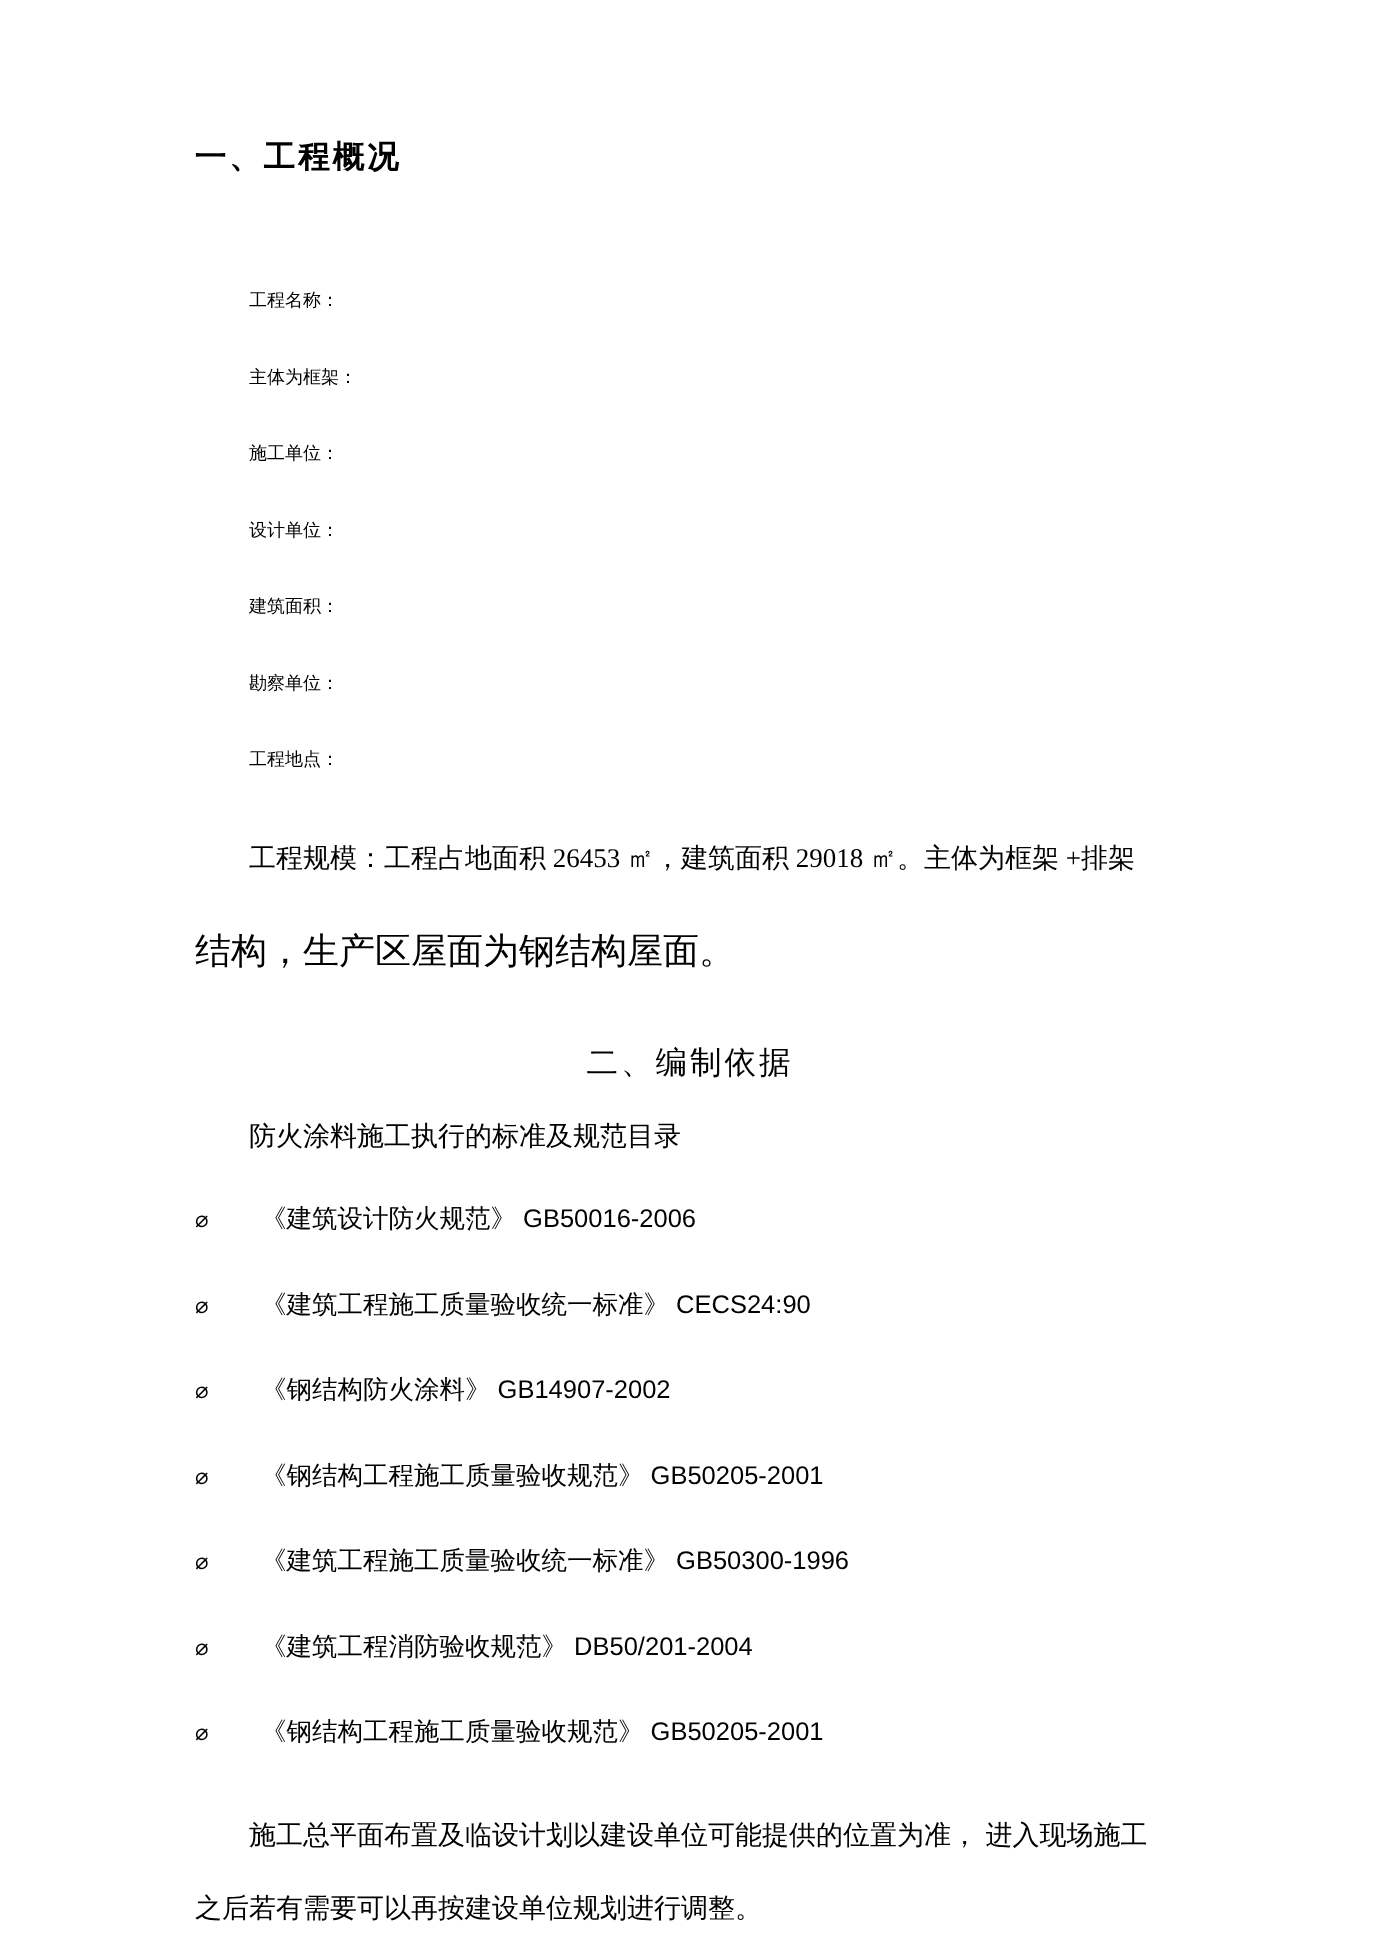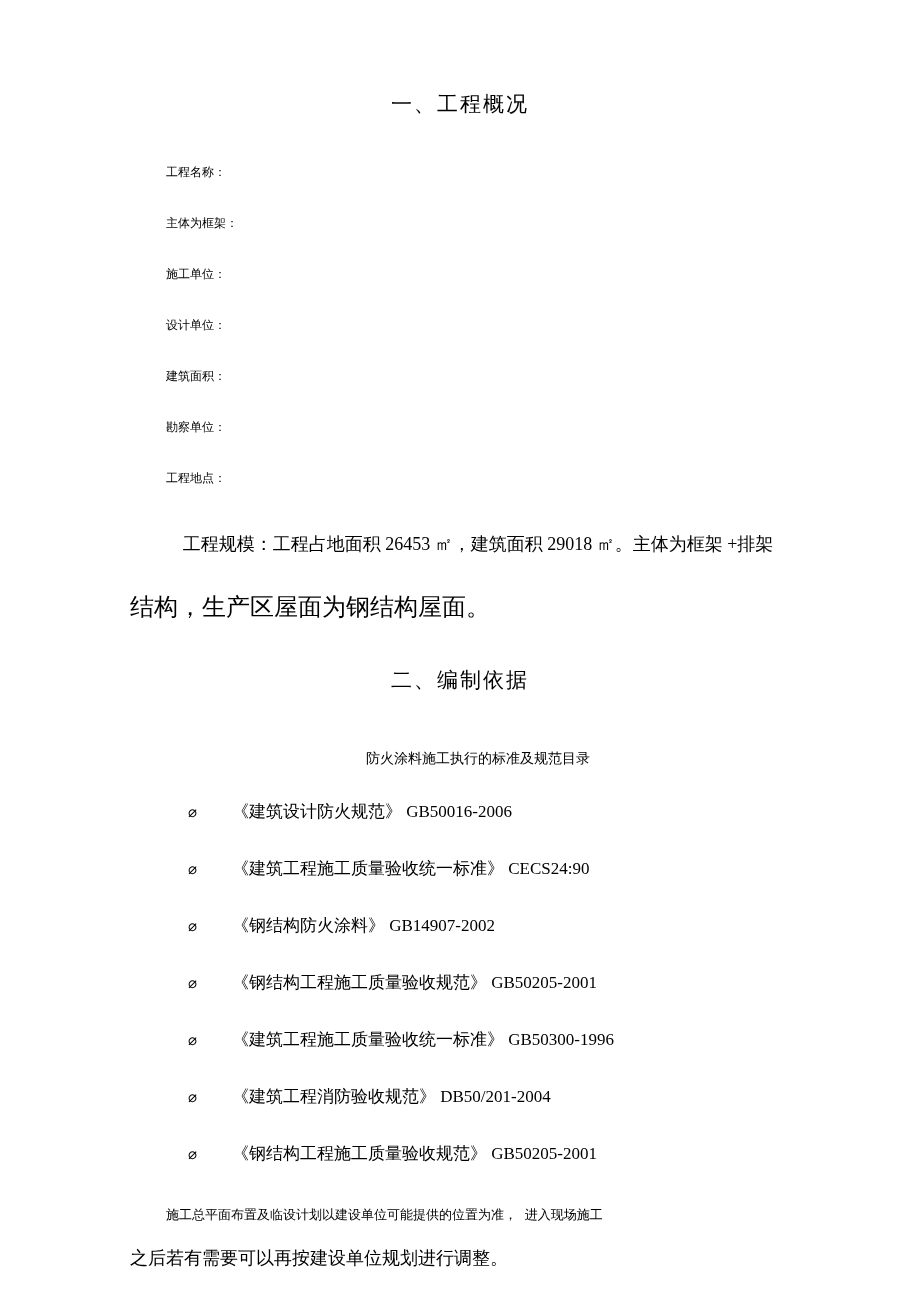--- a/index.html
+++ b/index.html
@@ -9,79 +9,76 @@
     }
     body {
       width: 920px;
       min-height: 1303px;
       background: #ffffff;
       font-family: "KaiTi", "STKaiti", "楷体", serif;
       color: #000000;
       padding: 90px 130px 60px 130px;
     }
     .section-title {
-      text-align: center;
+      text-align: left;
       font-size: 21px;
-      font-weight: normal;
-      margin-bottom: 46px;
+      font-weight: bold;
+      margin-bottom: 74px;
       font-family: "KaiTi", "STKaiti", "楷体", serif;
       letter-spacing: 2px;
     }
     .section-title-2 {
       text-align: center;
       font-size: 21px;
       font-weight: normal;
       margin-top: 28px;
-      margin-bottom: 56px;
+      margin-bottom: 23px;
       font-family: "KaiTi", "STKaiti", "楷体", serif;
       letter-spacing: 2px;
     }
     .field-line {
       font-size: 12px;
       margin-bottom: 34px;
       margin-left: 36px;
       font-family: "KaiTi", "STKaiti", "楷体", serif;
     }
     .scale-para {
       font-size: 18px;
       line-height: 2.6;
       margin-left: 36px;
       margin-bottom: 8px;
       font-family: "KaiTi", "STKaiti", "楷体", serif;
-      text-align: center;
     }
     .scale-para-cont {
       font-size: 24px;
       line-height: 2.6;
       margin-bottom: 8px;
       font-family: "KaiTi", "STKaiti", "楷体", serif;
     }
     .intro-line {
-      font-size: 14px;
+      font-size: 18px;
       margin-left: 36px;
       margin-bottom: 32px;
       font-family: "KaiTi", "STKaiti", "楷体", serif;
-      text-align: center;
     }
     .standard-item {
       font-size: 17px;
-      margin-left: 58px;
       margin-bottom: 34px;
-      font-family: Liberation Serif, serif;
+      font-family: Liberation Sans, sans-serif;
     }
     .standard-item .bullet {
       display: inline-block;
       width: 44px;
       font-size: 15px;
     }
     .body-para {
-      font-size: 13px;
+      font-size: 18px;
       line-height: 2.6;
       text-indent: 36px;
-      font-family: Liberation Mono, monospace;
+      font-family: Liberation Sans, sans-serif;
       text-align: justify;
       margin-bottom: 2px;
     }
     .body-para-cont {
       font-size: 18px;
       line-height: 2.6;
       font-family: "KaiTi", "STKaiti", "楷体", serif;
       text-align: justify;
       margin-bottom: 16px;
     }

